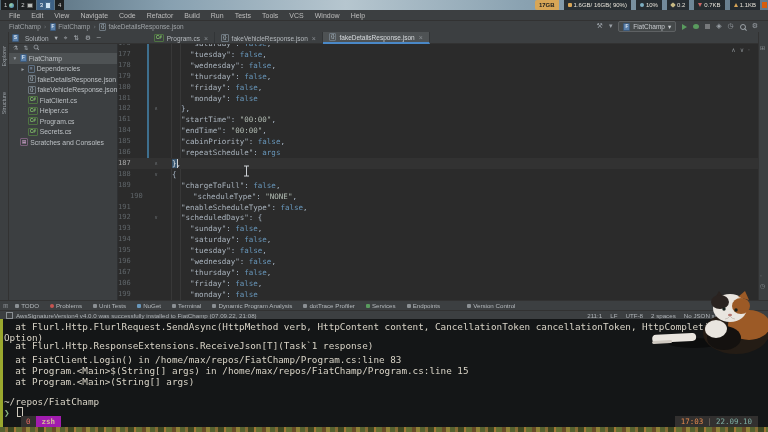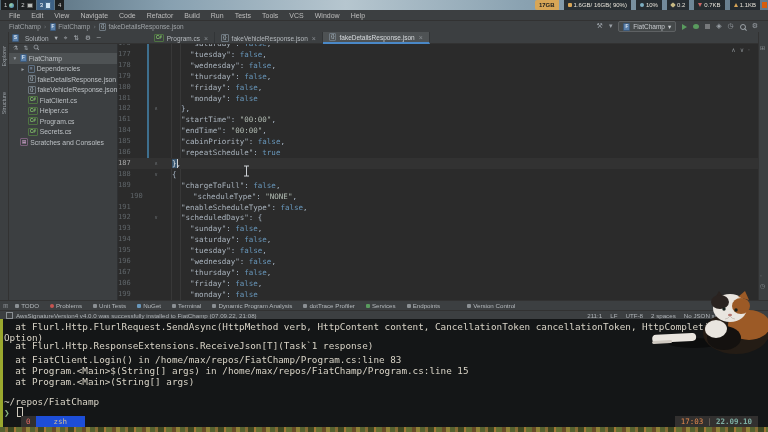--- a/index.html
+++ b/index.html
@@ -124,25 +124,25 @@
   
   #terminal{left:0;top:319px;width:768px;height:108px;background:#141617;border-left:3px solid #9aa82e;box-sizing:border-box;}
   .term-line{position:absolute;left:1px;white-space:pre;font:9.3px/11px "DejaVu Sans Mono",monospace;color:#d9d4c7;}
   #term-cwd{color:#d9d4c7;}
   #term-prompt{color:#89b482;}
   #term-cursor{position:absolute;left:14px;width:6px;height:10px;border:1px solid #cfcabd;box-sizing:border-box;}
   #tmux-bar{position:absolute;left:0;top:97px;width:765px;height:11px;display:flex;align-items:center;
             font:7.5px/11px "DejaVu Sans Mono",monospace;}
   #tmux-left{display:flex;margin-left:18px;}
   #tmux-index{background:#32302f;color:#ea6962;padding:0 5px;}
-  #tmux-shell{background:#1d4ed8;color:#d4be98;padding:0 18px;}
+  #tmux-shell{background:#a21caf;color:#d4be98;padding:0 6px;font-weight:bold;}
   #tmux-right{margin-left:auto;margin-right:10px;background:#32302f;padding:0 6px;display:flex;gap:4px;}
   #tmux-time{color:#e78a4e;}
   #tmux-sep{color:#7c6f64;}
-  #tmux-date{color:#7daea3;font-weight:bold;}
+  #tmux-date{color:#7daea3;}
 
   
   #grass{left:0;top:427px;width:768px;height:5px;z-index:40;
      background:repeating-linear-gradient(90deg,#55622a 0 5px,#8a6b2e 5px 8px,#3e4a1e 8px 14px,#a8762e 14px 16px,#62702c 16px 22px,#6b4a24 22px 26px,#90822f 26px 30px);
      filter:saturate(0.9);}
   
   #cat{left:646px;top:291px;width:122px;height:66px;z-index:50;}
 </style>
 </head>
 <body>
@@ -376,21 +376,21 @@
         <div class="ed-row" style="top: 81.2px;">
           <span class="ed-num">184</span>
           <span class="ed-code"><span class="tk-pl">    </span><span class="tk-key">"endTime"</span><span class="tk-pl">: </span><span class="tk-str">"00:00"</span><span class="tk-pl">,</span></span>
         </div>
         <div class="ed-row" style="top: 92.1px;">
           <span class="ed-num">185</span>
           <span class="ed-code"><span class="tk-pl">    </span><span class="tk-key">"cabinPriority"</span><span class="tk-pl">: </span><span class="tk-bool">false</span><span class="tk-pl">,</span></span>
         </div>
         <div class="ed-row" style="top: 103px;">
           <span class="ed-num">186</span>
-          <span class="ed-code"><span class="tk-pl">    </span><span class="tk-key">"repeatSchedule"</span><span class="tk-pl">: </span><span class="tk-bool">true</span></span>
+          <span class="ed-code"><span class="tk-pl">    </span><span class="tk-key">"repeatSchedule"</span><span class="tk-pl">: </span><span class="tk-bool">args</span></span>
         </div>
         <div class="ed-row active" style="top: 113.9px;">
           <span class="ed-num">187</span>
           <span class="ed-fold ico">∧</span>
           <span class="ed-code"><span class="tk-pl">  </span><span class="tk-brace">}</span><span class="tk-pl">,</span></span>
           <div id="caret" style="left: 58.5px; top: 1px;"></div>
         </div>
         <div class="ed-row" style="top: 124.8px;">
           <span class="ed-num">188</span>
           <span class="ed-fold ico">∨</span>

